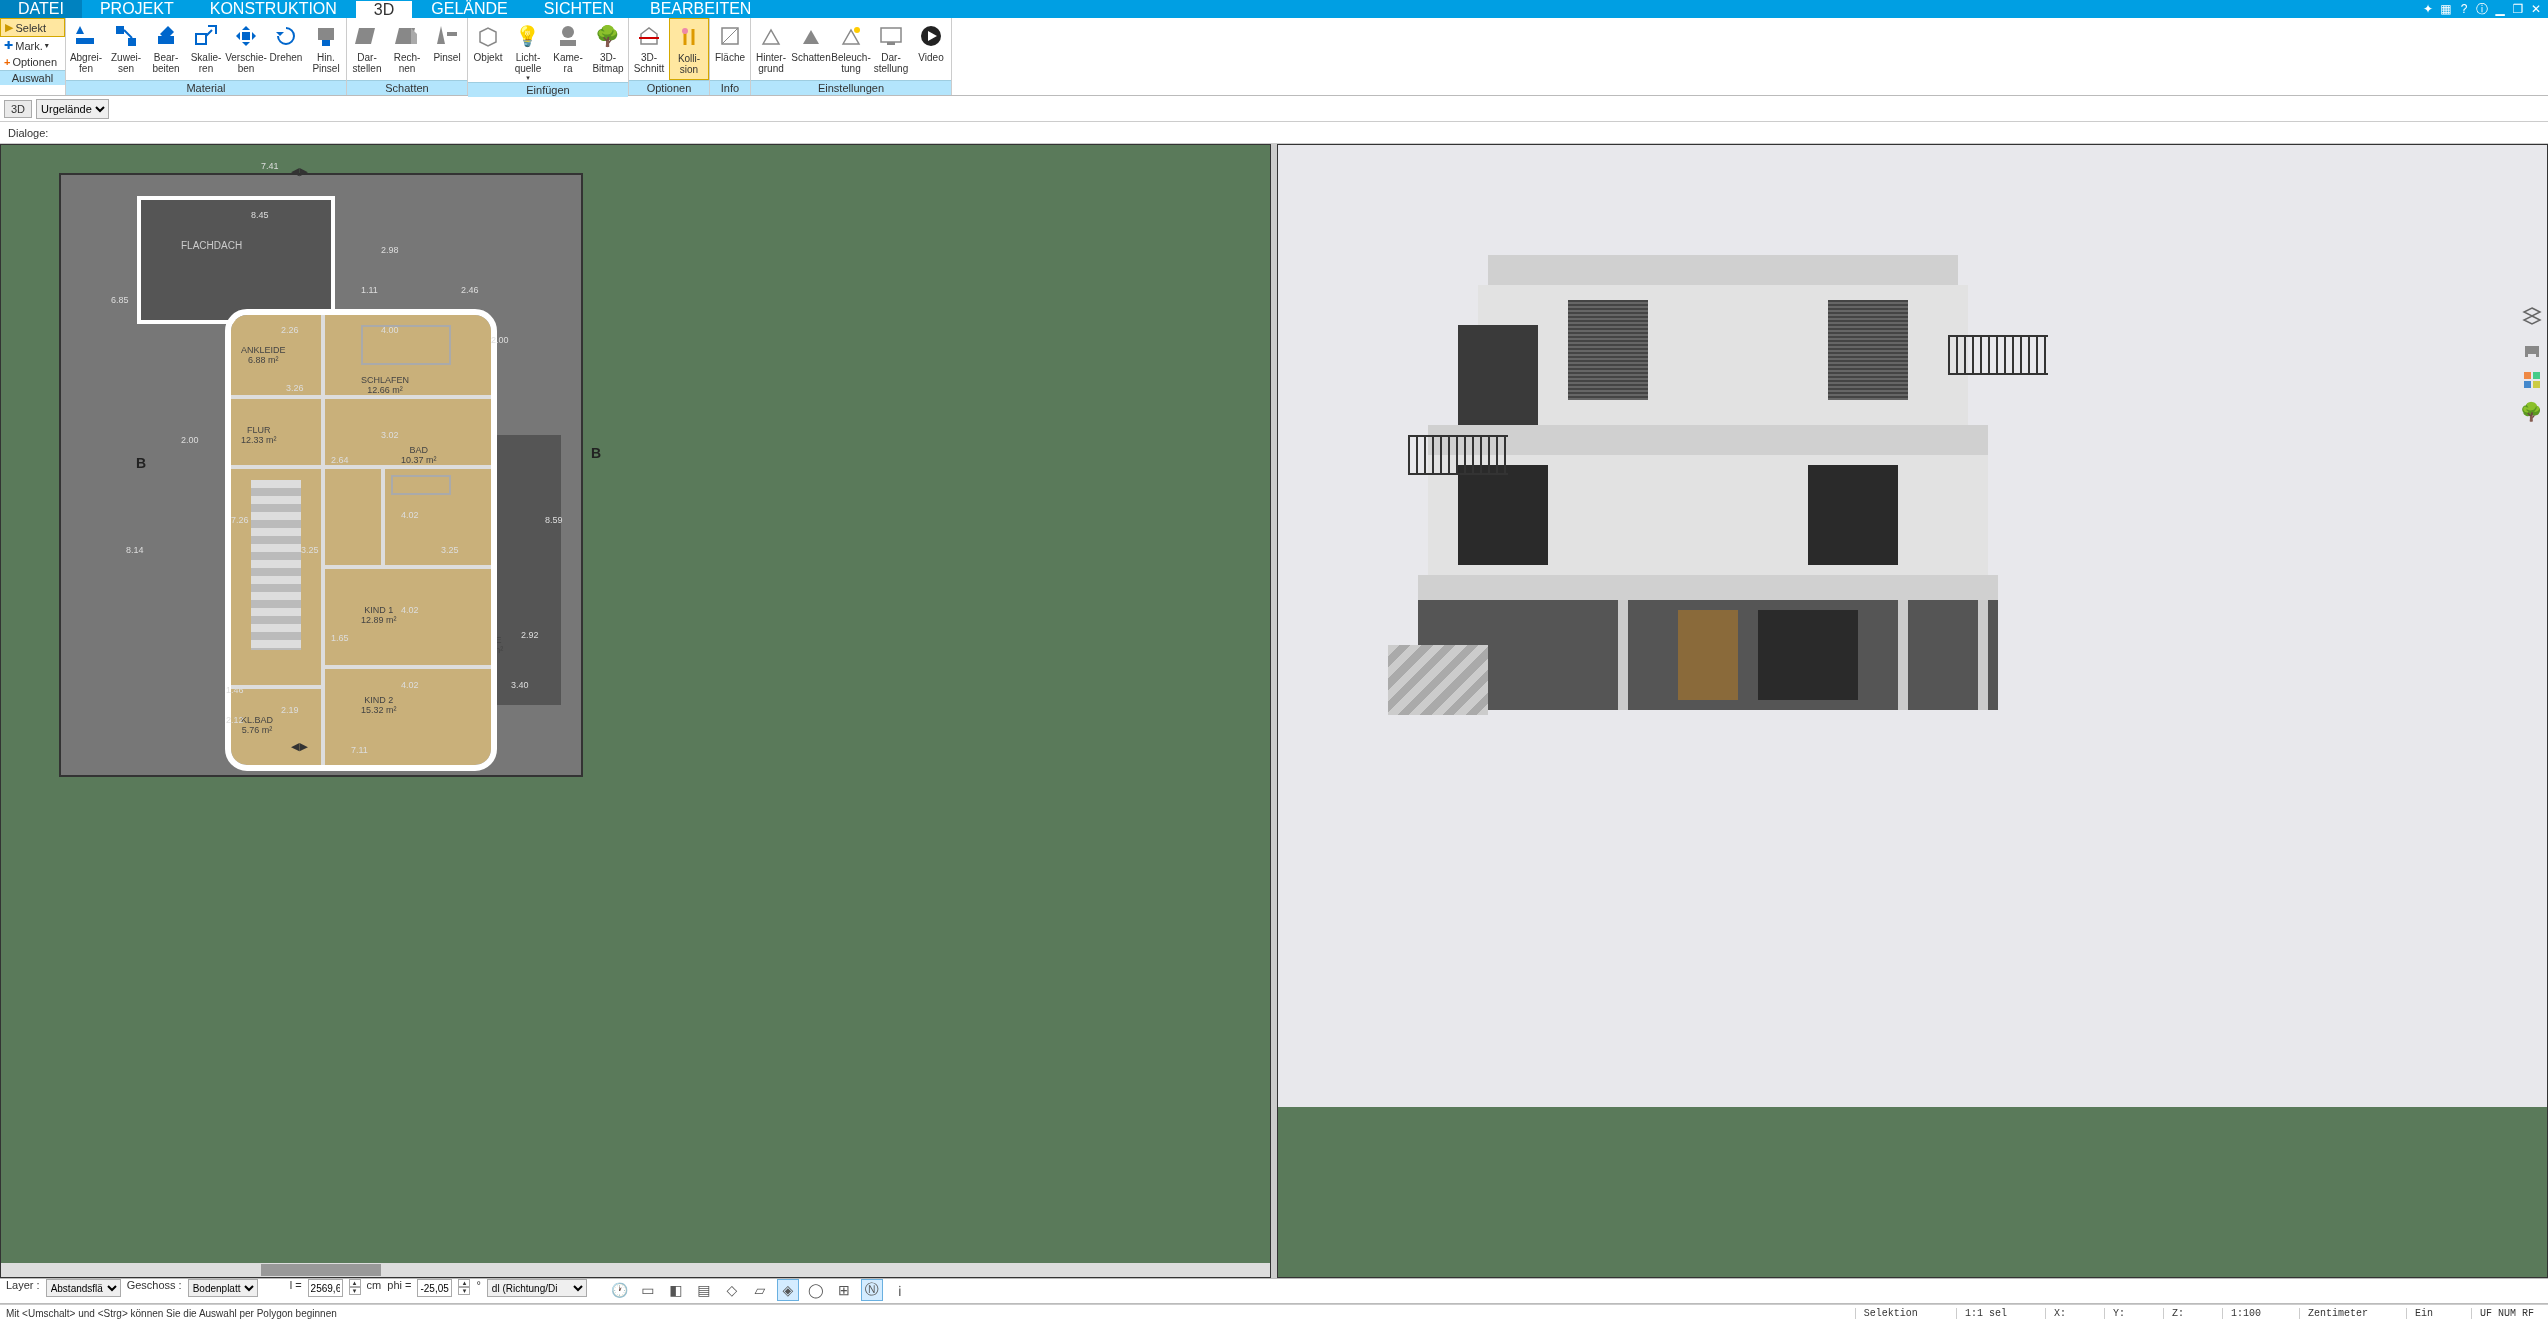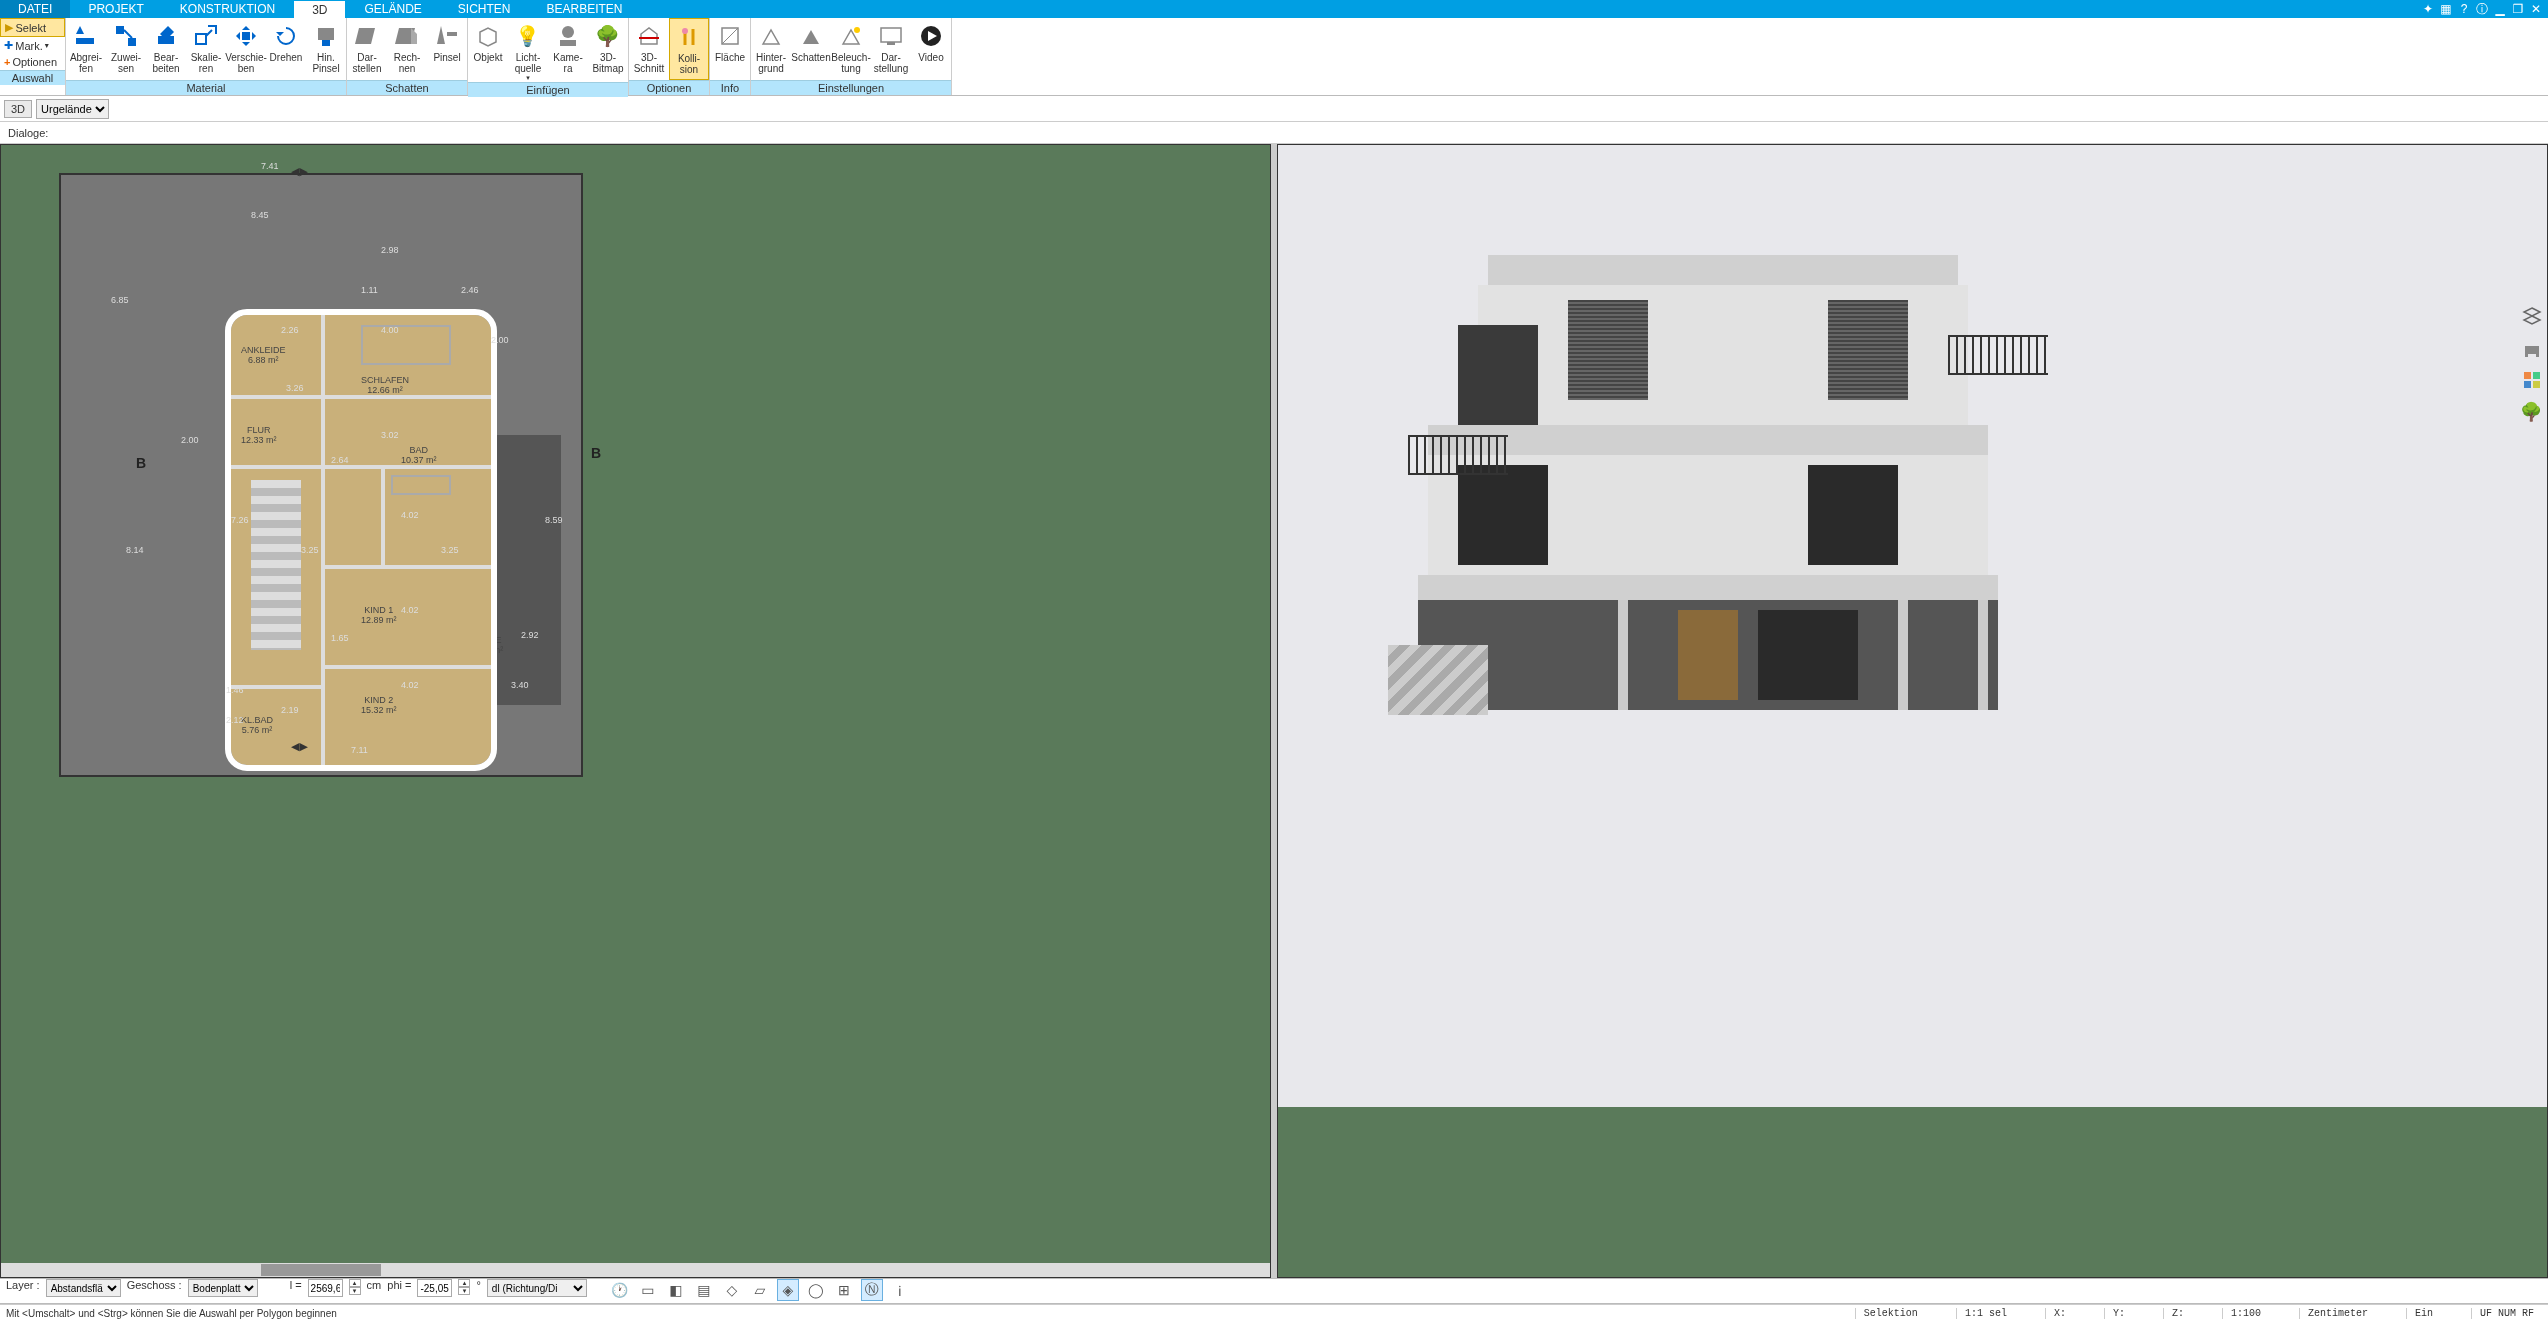--- a/index.html
+++ b/index.html
@@ -1,20 +1,20 @@
 <!DOCTYPE html>
 <html><head>
 <meta charset="utf-8">
 <style>
 * { margin: 0; padding: 0; box-sizing: border-box; font-family: "Segoe UI", Tahoma, sans-serif; }
 body { background: #fff; overflow: hidden; font-size: 11px; color: #333; }
 
 
 .menubar { display: flex; background: #009fe3; height: 18px; align-items: stretch; position: relative; }
-.menuitem { padding: 0 18px; font-size: 12px; color: #fff; display: flex; align-items: center; cursor: pointer; }
+.menuitem { padding: 0 18px; font-size: 16px; color: #fff; display: flex; align-items: center; cursor: pointer; }
 .menuitem.datei { background: #0082bf; }
 .menuitem.active { background: #fff; color: #333; border: 1px solid #009fe3; border-bottom: none; }
 .menubar-right { margin-left: auto; display: flex; align-items: center; gap: 2px; padding-right: 4px; }
 .menubar-right .ico { width: 16px; height: 16px; display: flex; align-items: center; justify-content: center; color: #fff; font-size: 12px; cursor: pointer; }
 
 
 .ribbon { display: flex; background: #fff; border-bottom: 1px solid #bbb; height: 78px; }
 .ribbon-left { display: flex; flex-direction: column; width: 66px; border-right: 1px solid #ccc; }
 .ribbon-left .rbtn { flex: 1; display: flex; align-items: center; padding: 2px 4px; font-size: 11px; cursor: pointer; gap: 2px; }
 .ribbon-left .rbtn.sel { background: #ffe7a0; border: 1px solid #d4a800; }
@@ -372,20 +372,23 @@
   <select><option>Urgelände</option></select>
 </div>
 
 <div class="dlgbar">
   <span>Dialoge:</span>
 </div>
 
 <div class="viewarea">
   <div class="view2d">
     <div class="plan-outer o1"></div>
+    <div class="plan-flach">
+      <div class="room-label" style="left:40px;top:40px;color:#ccc">FLACHDACH</div>
+    </div>
     <div class="plan-terr">
       <div class="room-label" style="left:30px;top:200px;color:#ccc">
           <span>TERRASSE</span>
           <span>EF=25.46 m²</span>
         </div>
     </div>
     <div class="plan-main">
 
       <div class="room-wall" style="left:0;top:80px;width:260px;height:4px"></div>
       <div class="room-wall" style="left:90px;top:0;width:4px;height:80px"></div>

